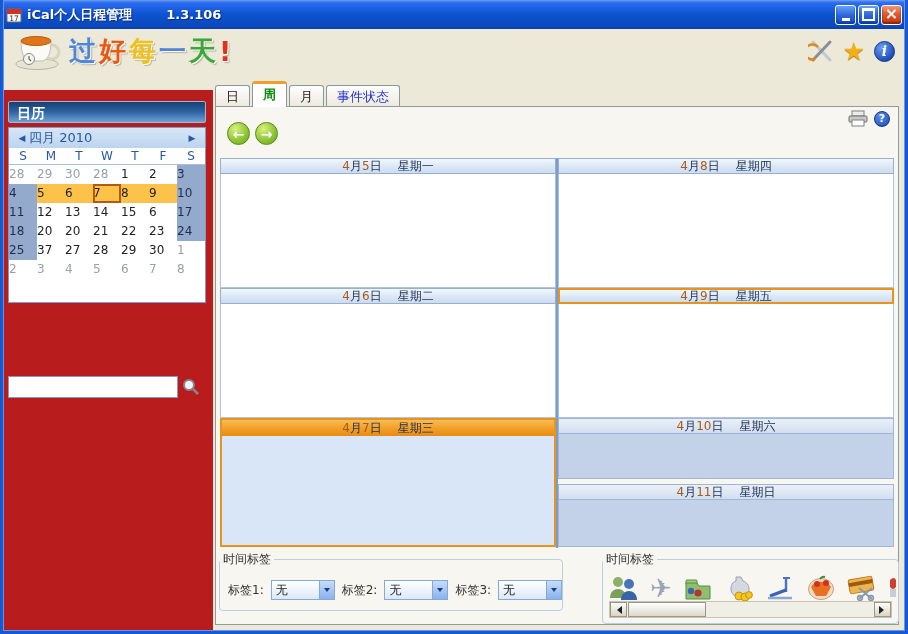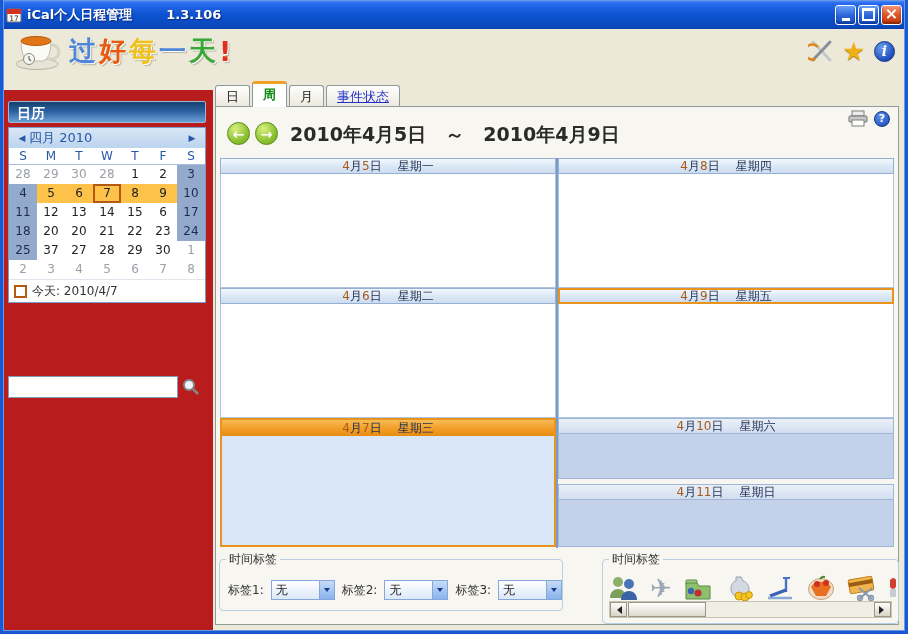--- a/index.html
+++ b/index.html
@@ -52,41 +52,41 @@
   .minical { position:absolute; left:5px; top:37px; width:198px; height:176px; background:#fff;
     border:1px solid #7a9cc8; font-size:12px; }
   .mc-nav { height:20px; background:linear-gradient(180deg,#d8e6f6,#bcd4ee); display:flex; align-items:center; padding:0 6px; }
   .mc-prev,.mc-next { width:14px; color:#2858a8; font-size:9px; cursor:pointer; text-align:center; }
   .mc-prev::before { content:"◀"; } .mc-next::before { content:"▶"; }
   .mc-month { flex:1; text-align:left; color:#2458a8; font-size:13px; }
   .mc-weekdays { display:grid; grid-template-columns:repeat(7,1fr); height:17px;
     border-bottom:1px solid #a8c0dc; }
   .mc-wd { text-align:center; line-height:17px; color:#2458a8; font-size:12px; }
   .mc-grid { display:grid; grid-template-columns:repeat(7,1fr); grid-auto-rows:19px; }
-  .mc-cell { text-align:center; line-height:19px; color:#222; cursor:pointer; }
+  .mc-cell { line-height:19px; color:#222; cursor:pointer; }
   .mc-cell.dim { color:#9aa0a8; }
   .mc-cell.we { background:#94aacd; color:#1c2c50; }
   .mc-cell.cw { background:#fdc24a; }
   .mc-cell.today { background:#fdc24a; outline:2px solid #b45a10; outline-offset:-2px; }
   .mc-today-row { height:24px; display:flex; align-items:center; padding-left:5px; border-top:1px solid #e0e6ee; }
   .mc-cb { width:13px; height:13px; background:#fff; border:2px solid #b45a10; margin-right:5px; cursor:pointer; }
   .mc-today-label { color:#333; font-size:12px; }
 
   .searchrow { position:absolute; left:5px; top:284px; width:198px; height:26px; display:flex; align-items:center; }
   .search-input { width:170px; height:22px; border:1px solid #7f9db9; font-size:12px; padding:0 4px; }
   .lens { margin-left:4px; display:inline-flex; cursor:pointer; }
 
   
   .main { position:absolute; left:213px; top:73px; width:692px; height:558px; background:#ece9d8; }
   .tabs { position:absolute; left:2px; top:8px; height:26px; display:flex; align-items:flex-end; }
   .tab { height:22px; padding:0 10px; margin-right:2px; font-size:13px; line-height:21px; cursor:pointer;
     border:1px solid #8a9a9c; border-bottom:none; border-radius:3px 3px 0 0; color:#222;
     background:linear-gradient(180deg,#fefefe,#ece8dc); }
   .tab.active { height:26px; background:#fff; border-top:3px solid #f0a028; font-weight:bold; color:#0a8a10; z-index:2; }
-  .tab.blue { color:#2233c8;text-decoration:underline; }
+  .tab.blue { color:#2233c8; }
 
   .panel { position:absolute; left:2px; top:33px; width:684px; height:519px; background:#f7f6f1;
     border:1px solid #919b9c; }
 
   .nav-circle { position:absolute; width:23px; height:23px; border-radius:50%; cursor:pointer;
     background:radial-gradient(circle at 35% 28%, #d8f080, #8cc232 60%, #6aa61e); border:1px solid #5a8a14;
     display:flex; align-items:center; justify-content:center; color:#fff; font-weight:bold; font-size:14px; }
   .nav-prev { left:11px; top:15px; } .nav-prev::before { content:"←"; }
   .nav-next { left:39px; top:15px; } .nav-next::before { content:"→"; }
   .range-title { position:absolute; left:74px; top:15px; font-size:19px; font-weight:bold; color:#2a2a2a; }
@@ -108,21 +108,21 @@
   .dweek { color:#1c2c50; margin-left:16px; }
   .daycell.selected .dayhead { border:2px solid #e8941c; }
   .daycell.today { border:2px solid #e8941c; background:#d9e6f8; }
   .daycell.today .dayhead { border:none; background:linear-gradient(180deg,#f8bc56,#f2a02a 50%,#e88c12); }
   .daycell.today .daybody { border:none; background:transparent; top:14px; }
   .daycell.wkend .dayhead { background:linear-gradient(180deg,#eaf0f8,#d2def0); border-color:#9fb6d8; }
   .daycell.wkend .daybody { background:#c3d2e8; border-color:#9fb6d8; }
 
   
   fieldset { position:absolute; border:1px solid #b8cfe0; border-radius:4px; background:transparent; }
-  legend { font-size:12px; color:#333; padding:0 3px; margin-left:6px; }
+  legend { font-size:12px; color:#333; padding:0 3px; }
   .fs-time { left:3px; top:444px; width:340px; height:60px; }
   .fs-icons { left:386px; top:444px; width:294px; height:73px; overflow:hidden; }
   .tagrow { display:flex; align-items:center; gap:7px; padding:12px 0 0 8px; }
   .tag-label { font-size:12px; color:#333; white-space:nowrap; }
   .dd { display:flex; width:64px; height:20px; border:1px solid #86a8d8; background:linear-gradient(180deg,#ffffff,#dce8f8); cursor:pointer; }
   .dd-val { flex:1; font-size:12px; line-height:18px; padding-left:4px; color:#222; }
   .dd-btn { width:15px; background:linear-gradient(180deg,#c6dcf8,#8ab2ee); border-left:1px solid #86a8d8;
     display:flex; align-items:flex-start; justify-content:center; }
   .dd-tri { width:0; height:0; border:3px solid transparent; border-top:4px solid #1a3a8c; margin-top:7px; }
   .iconsrow { display:flex; align-items:center; gap:11px; padding:4px 0 0 6px; height:36px; }
@@ -246,24 +246,20 @@
         <div class="mc-cell">30</div>
         <div class="mc-cell dim">1</div>
         <div class="mc-cell dim">2</div>
         <div class="mc-cell dim">3</div>
         <div class="mc-cell dim">4</div>
         <div class="mc-cell dim">5</div>
         <div class="mc-cell dim">6</div>
         <div class="mc-cell dim">7</div>
         <div class="mc-cell dim">8</div>
       </div>
-    <div class="mc-today-row">
-      <span class="mc-cb"></span>
-      <span class="mc-today-label">今天: 2010/4/7</span>
-    </div>
   </div>
 
   <div class="searchrow">
     <input class="search-input" type="text" style="">
     <span class="lens">
       <svg viewBox="0 0 18 18" width="18" height="18">
           <circle cx="7" cy="7" r="5" fill="#eef4fa" stroke="#84878c" stroke-width="2"></circle>
           <path d="M11 11 L16 16" stroke="#84878c" stroke-width="2.5"></path>
         </svg>
     </span>
@@ -274,21 +270,20 @@
   <div class="tabs">
     <div class="tab">日</div>
     <div class="tab active">周</div>
     <div class="tab">月</div>
     <div class="tab blue">事件状态</div>
   </div>
 
   <div class="panel">
     <div class="nav-circle nav-prev"></div>
     <div class="nav-circle nav-next"></div>
-    <div class="range-title">2010年4月5日　～　2010年4月9日</div>
     <div class="top-icons">
       <span class="printer-icon">
         <svg viewBox="0 0 20 17" width="20" height="17">
             <rect x="4" y="1" width="12" height="5" fill="#ececec" stroke="#808080"></rect>
             <rect x="1" y="6" width="18" height="6" rx="1" fill="#c8c8c8" stroke="#707070"></rect>
             <rect x="4" y="10" width="12" height="6" fill="#fff" stroke="#808080"></rect>
           </svg>
       </span>
       <span class="help-icon"></span>
     </div>

